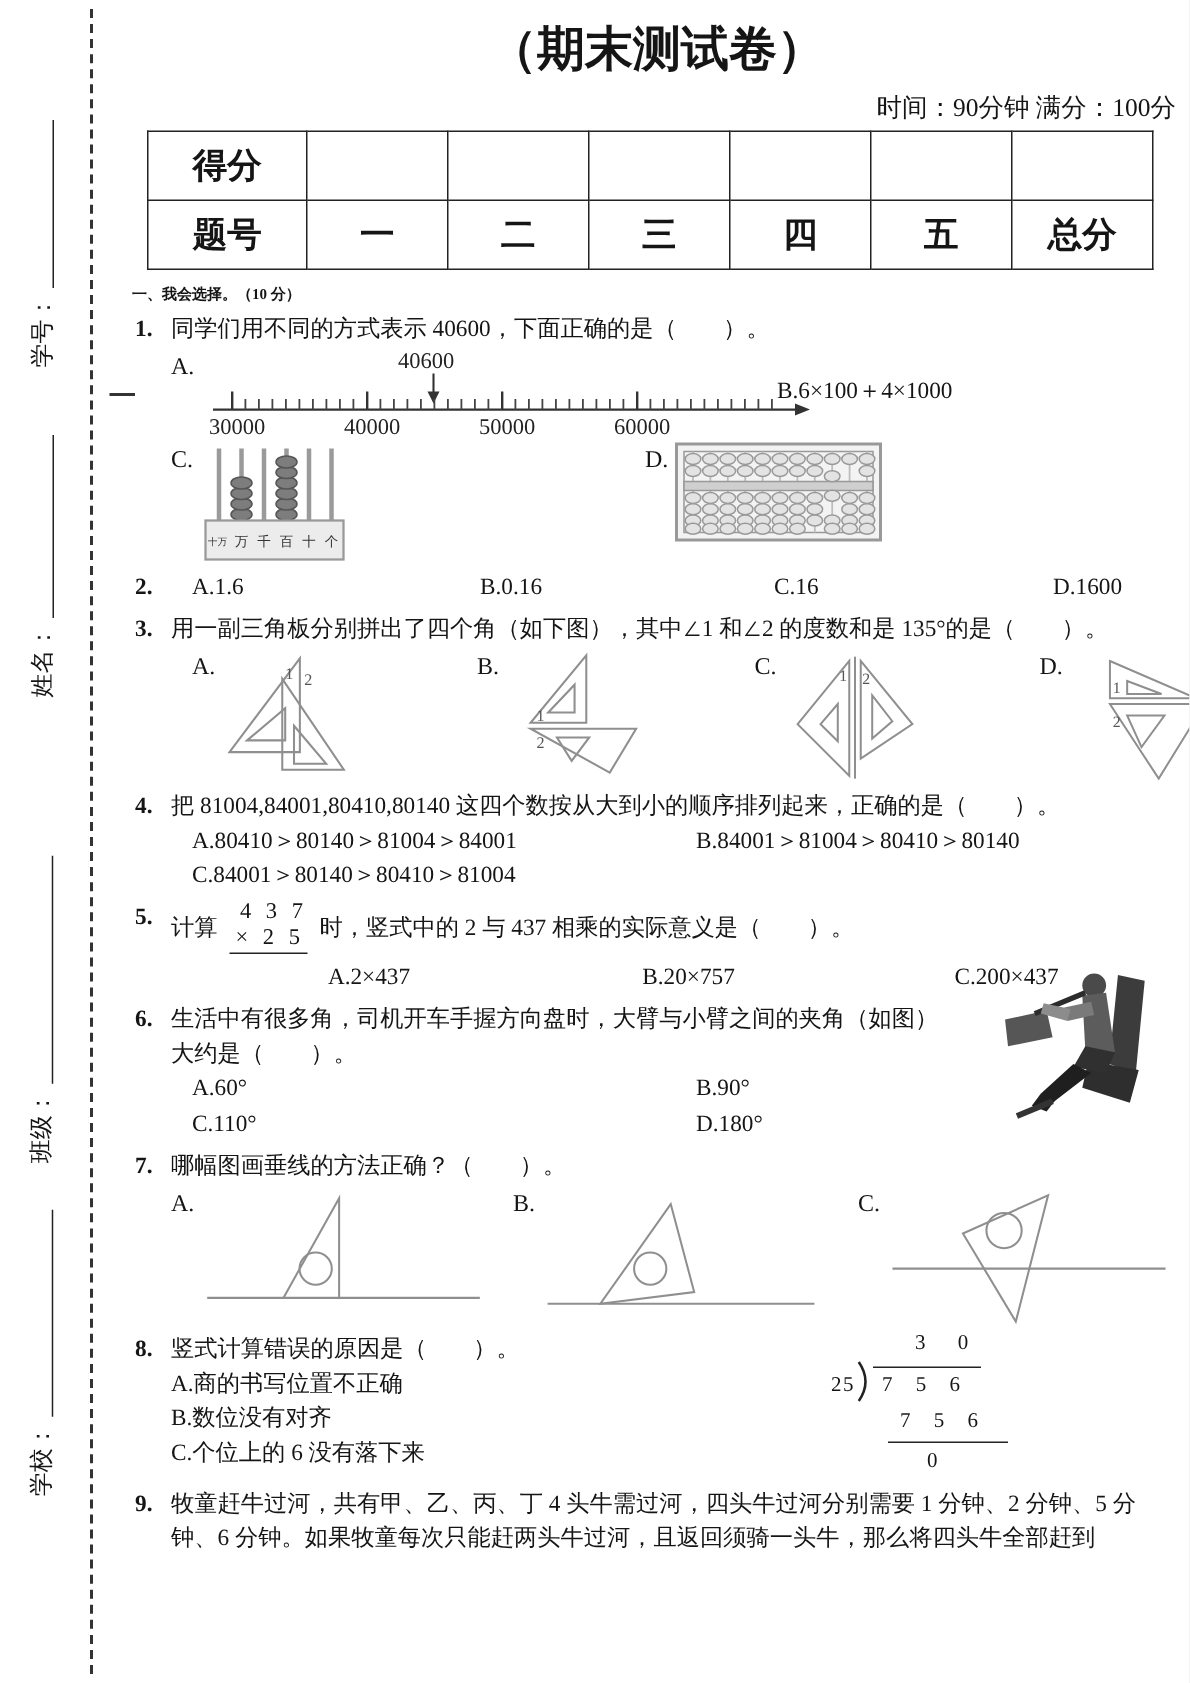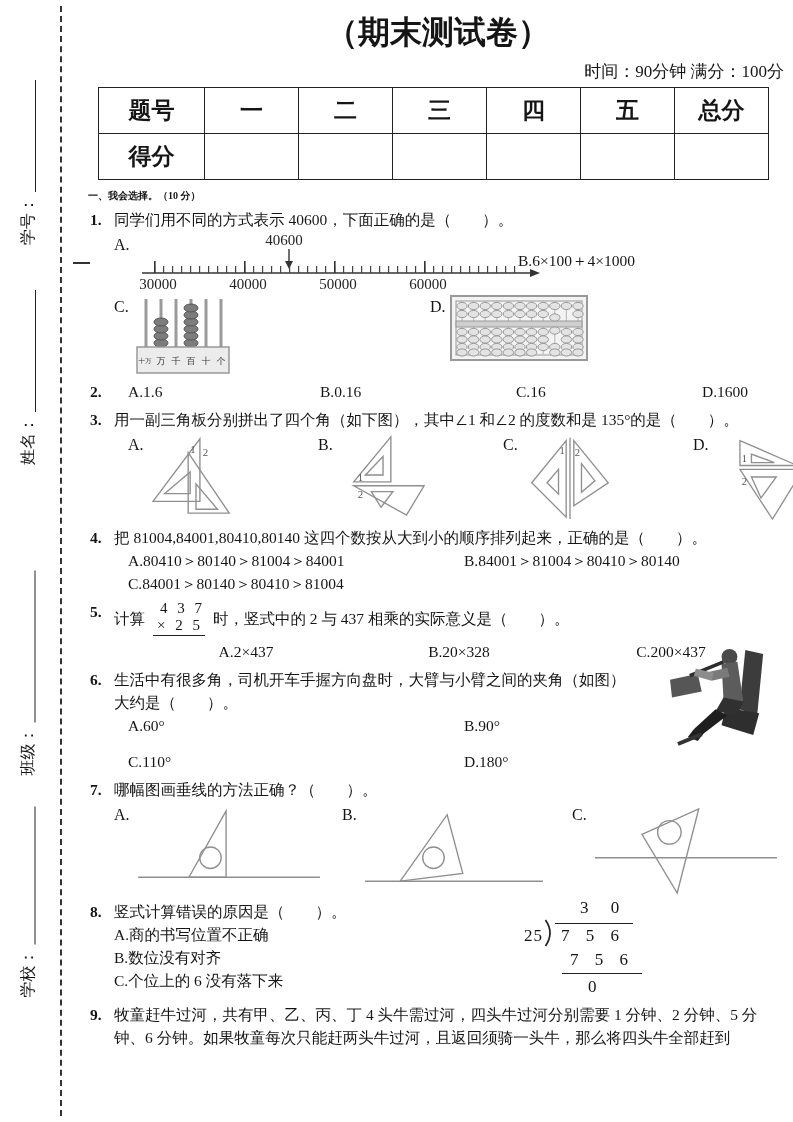--- a/index.html
+++ b/index.html
@@ -30,21 +30,21 @@
   td.c0 { width:103px; } td.cc { width:91px; }
 
   .section { margin-top:9px; font-weight:bold; font-size:10px; }
   .q { margin-top:5px; font-size:15.5px; line-height:23px; display:flex; }
   .qnum { font-weight:bold; width:24px; flex:none; padding-left:2px; }
   .qbody { flex:1; }
   .letter { font-size:16px; }
 
   .optgrid4 { display:grid; grid-template-columns:192px 196px 186px 1fr; margin-left:14px; }
   .optgrid3 { display:grid; grid-template-columns:236px 190px 1fr; margin-left:14px; }
-  .optgrid2 { display:grid; grid-template-columns:336px 1fr; margin-left:14px; width:520px; row-gap:13px; }
+  .optgrid2 { display:grid; grid-template-columns:336px 1fr; margin-left:14px; width:520px; row-gap:1px; }
   .q4row { display:flex; margin-left:14px; } .q4row .o1 { width:336px; }
 
   
   .q1r1 { display:flex; margin-top:2px; } .q1a { width:404px; display:flex; gap:4px; }
   .q1b { padding-top:16px; }
   .q1r2 { display:flex; margin-top:2px; } .q1c { width:316px; display:flex; gap:6px; }
   .q1d { display:flex; gap:4px; }
   svg.fig { overflow:visible; }
   .figstroke { fill:none; stroke:#8f8f8f; stroke-width:1.4; }
   .tlab { font-size:11px; fill:#555; font-family:"Liberation Serif",serif; }
@@ -58,23 +58,23 @@
 
   
   .q6wrap { position:relative; }
   .driver { position:absolute; right:6px; top:-24px; }
 
   
   .q7row { display:flex; margin-top:2px; }
   .q7cell { display:flex; gap:2px; }
 
   
-  .q8row { display:flex; }
+  .q8row { display:flex;gap:30px; }
   .q8opts { width:352px; }
-  .division { margin-left:58px; font-size:17px; margin-top:-4px; }
+  .division { margin-left:58px; font-size:14px; margin-top:-4px; }
   .dq { margin-left:56px; letter-spacing:9px; }
   .drow { display:flex; align-items:flex-end; }
   .ddiv { letter-spacing:1px; }
   .dbr { margin:0 0 0 1px; }
   .ddvd { border-top:1.7px solid #222; padding:0 8px 0 6px; letter-spacing:6px; }
   .dprod { margin-left:38px; border-bottom:1.7px solid #222; width:72px; padding:1px 0 2px 8px; letter-spacing:6px; }
   .drem { margin-left:64px; padding-top:1px; }
 </style>
 </head>
 <body>
@@ -100,36 +100,36 @@
       <span class="blank"></span>
   </div>
 
   <div class="content">
     <h2 class="subtitle">（期末测试卷）</h2>
     <div class="meta">时间：90分钟 满分：100分</div>
 
     <table class="score">
       <tbody>
           <tr>
+        <td class="c0">得分</td>
+        <td></td>
+        <td></td>
+        <td></td>
+        <td></td>
+        <td></td>
+        <td></td>
+      </tr>
+      <tr>
         <td class="c0">题号</td>
         <td class="cc">一</td>
         <td class="cc">二</td>
         <td class="cc">三</td>
         <td class="cc">四</td>
         <td class="cc">五</td>
         <td class="cc">总分</td>
-      </tr>
-      <tr>
-        <td class="c0">得分</td>
-        <td></td>
-        <td></td>
-        <td></td>
-        <td></td>
-        <td></td>
-        <td></td>
       </tr>
     </tbody>
       </table>
 
     <div class="section">一、我会选择。（10 分）</div>
 
     <div class="q">
       <span class="qnum">1.</span>
       <div class="qbody">
         <div>同学们用不同的方式表示 40600，下面正确的是（　　）。</div>
@@ -357,21 +357,21 @@
         <div class="q5line">
           <span>计算</span>
           <span class="mult">
             <div>4 3 7</div>
             <div class="mb">× 2 5</div>
           </span>
           <span>时，竖式中的 2 与 437 相乘的实际意义是（　　）。</span>
         </div>
         <div class="optgrid3" style="margin-top:4px;text-align:center;">
           <span>A.2×437</span>
-          <span>B.20×328</span>
+          <span>B.20×757</span>
           <span>C.200×437</span>
         </div>
       </div>
     </div>
 
     <div class="q q6wrap">
       <span class="qnum">6.</span>
       <div class="qbody">
         <div>生活中有很多角，司机开车手握方向盘时，大臂与小臂之间的夹角（如图）</div>
         <div>大约是（　　）。</div>

